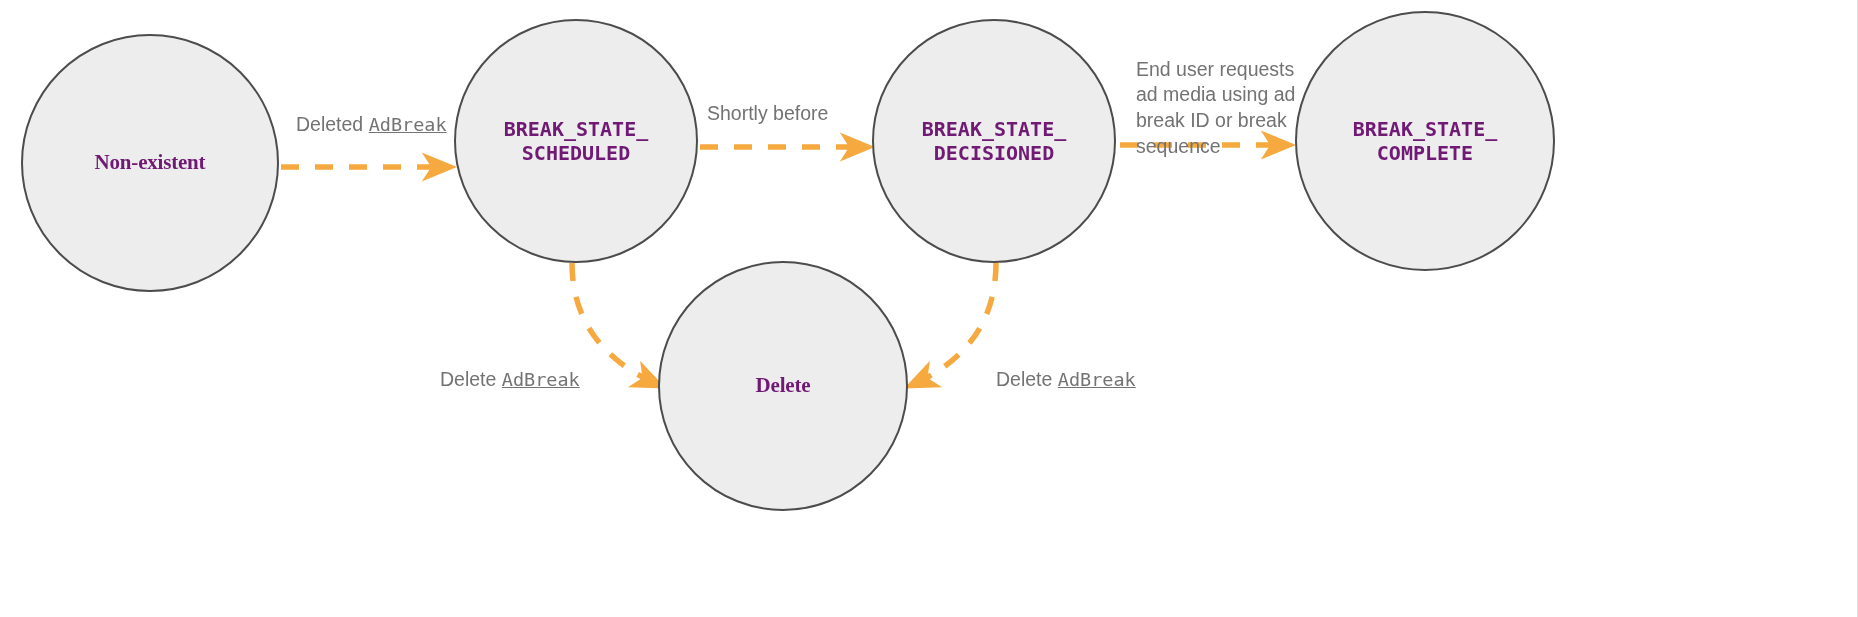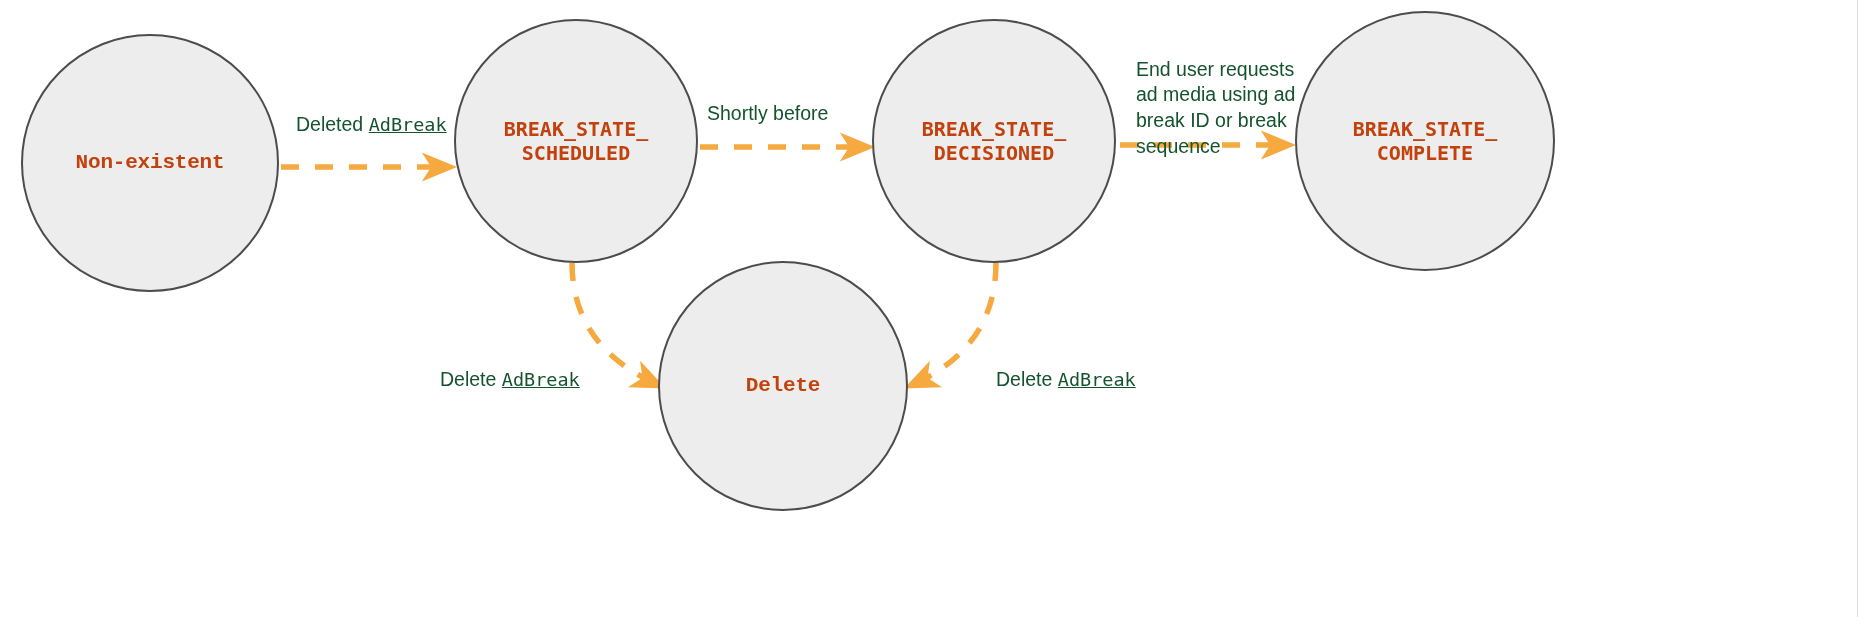--- a/index.html
+++ b/index.html
@@ -31,40 +31,40 @@
     border-radius: 50%;
     background: #ededed;
     border: 2px solid #4c4c4c;
     box-sizing: border-box;
     display: flex;
     align-items: center;
     justify-content: center;
     text-align: center;
   }
   .state-label {
-    color: #c2410c;
+    color: #701a75;
     line-height: 1.22;
     white-space: pre-line;
     letter-spacing: 0.2px;
   }
   .state-label.sans {
-    font-family: Liberation Mono, monospace;
+    font-family: Liberation Serif, serif;
     font-weight: bold;
     font-size: 21px;
     letter-spacing: -0.2px;
   }
   .state-label.mono {
     font-family: "DejaVu Sans Mono", "Liberation Mono", monospace;
     font-weight: bold;
     font-size: 20px;
     letter-spacing: 0px;
   }
   .edge-label {
     position: absolute;
-    color: #14532d;
+    color: #737373;
     font-size: 19.5px;
     line-height: 1.32;
     white-space: pre-line;
     font-family: "Liberation Sans", sans-serif;
   }
   .edge-label .mono-run {
     font-family: "DejaVu Sans Mono", "Liberation Mono", monospace;
     font-size: 18.5px;
     text-decoration: underline;
   }

